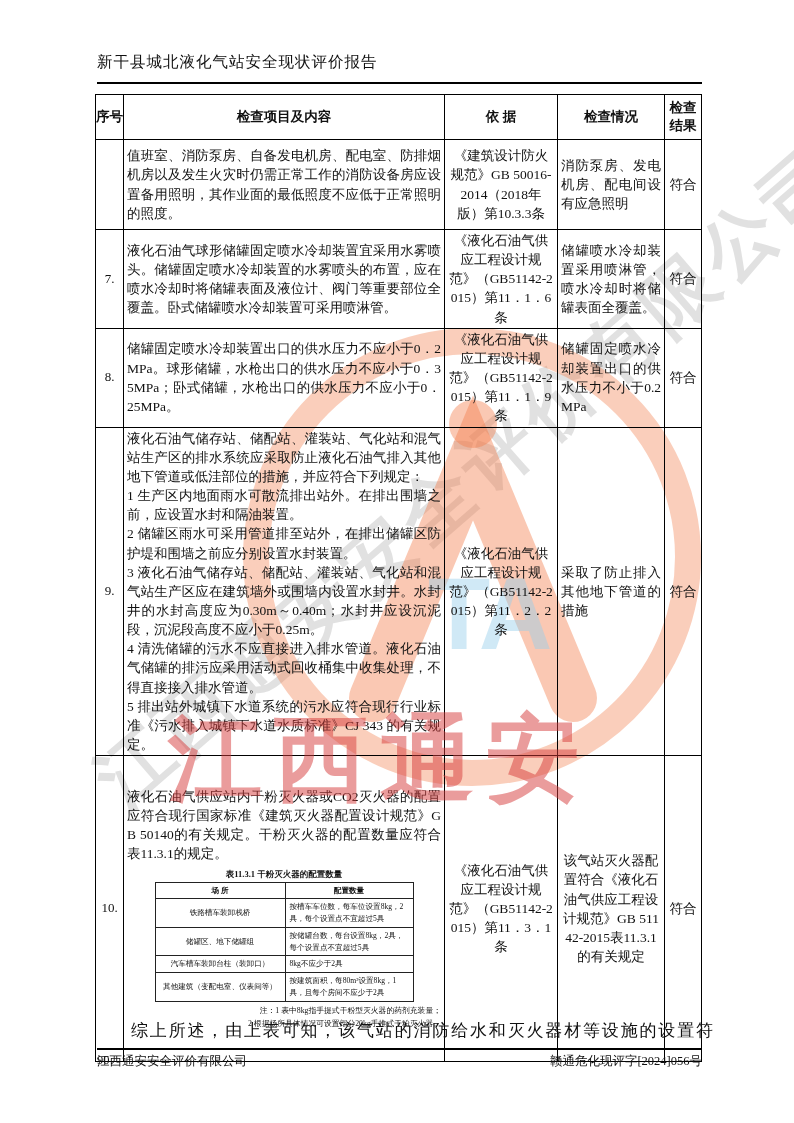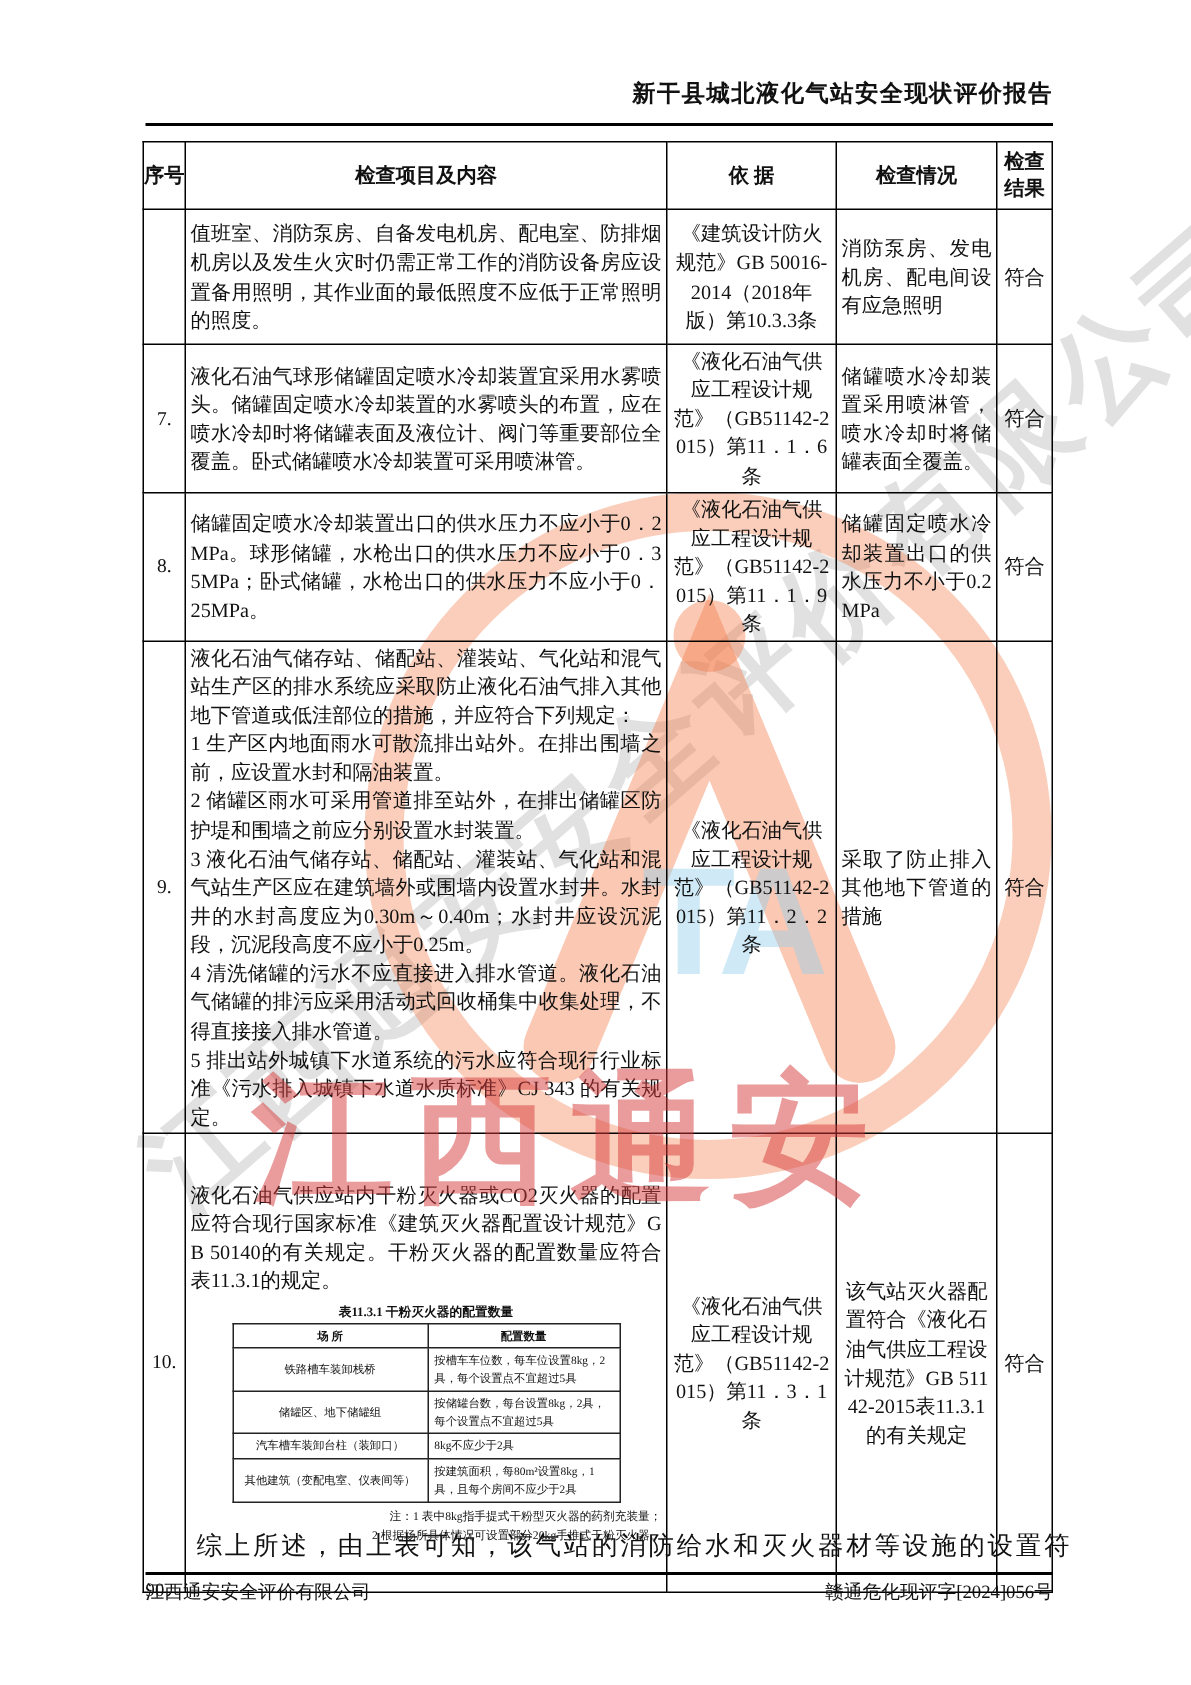--- a/index.html
+++ b/index.html
@@ -15,22 +15,22 @@
            border:26px solid rgba(242,125,75,.38);z-index:0;box-sizing:border-box;}
   .wm-mark{left:283px;top:368px;z-index:0;}
   .wm-blue{left:428px;top:556px;font-family:"Liberation Sans","DejaVu Sans",sans-serif;
            font-size:102px;font-weight:bold;letter-spacing:-4px;
            color:rgba(150,206,235,.45);z-index:0;}
   .wm-red{left:168px;top:696px;font-size:94px;font-weight:900;letter-spacing:12px;
           color:rgba(214,58,58,.5);white-space:nowrap;z-index:2;}
 
   
   .content{position:absolute;left:0;top:0;width:794px;height:1123px;z-index:1;}
-  .title{position:absolute;top:52px;left:97px;width:605px;text-align:right;
-         font-size:15.5px;letter-spacing:1px;font-weight:bold;}
+  .title{position:absolute;top:52px;left:97px;width:605px;text-align:left;
+         font-size:15.5px;letter-spacing:1px;}
   .title-rule{position:absolute;top:82px;left:97px;width:605px;height:2px;background:#000;}
 
   table.main{position:absolute;top:94px;left:95px;width:606px;border-collapse:collapse;
              table-layout:fixed;background:transparent;}
   .main th,.main td{border:1.6px solid #000;padding:1px 3px;font-size:13.5px;
                     line-height:1.42;vertical-align:middle;overflow:hidden;}
   .main th{font-weight:bold;text-align:center;padding:2px 0;line-height:1.35;}
   td.no{text-align:center;font-size:13px;padding:0;}
   td.content-cell p{margin:0;text-align:justify;word-break:break-all;}
   td.basis{text-align:center;word-break:break-all;}

